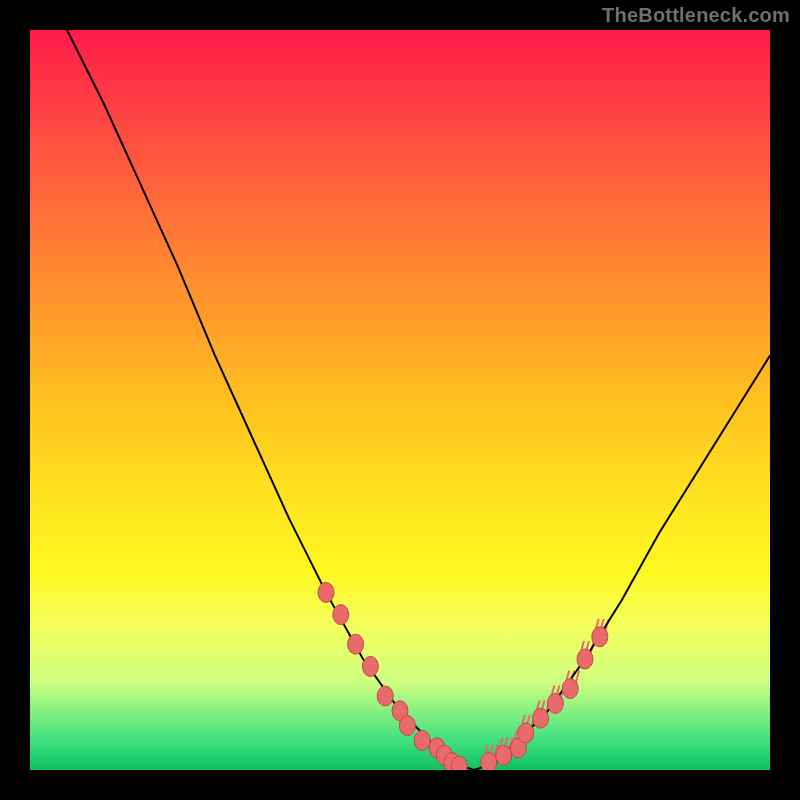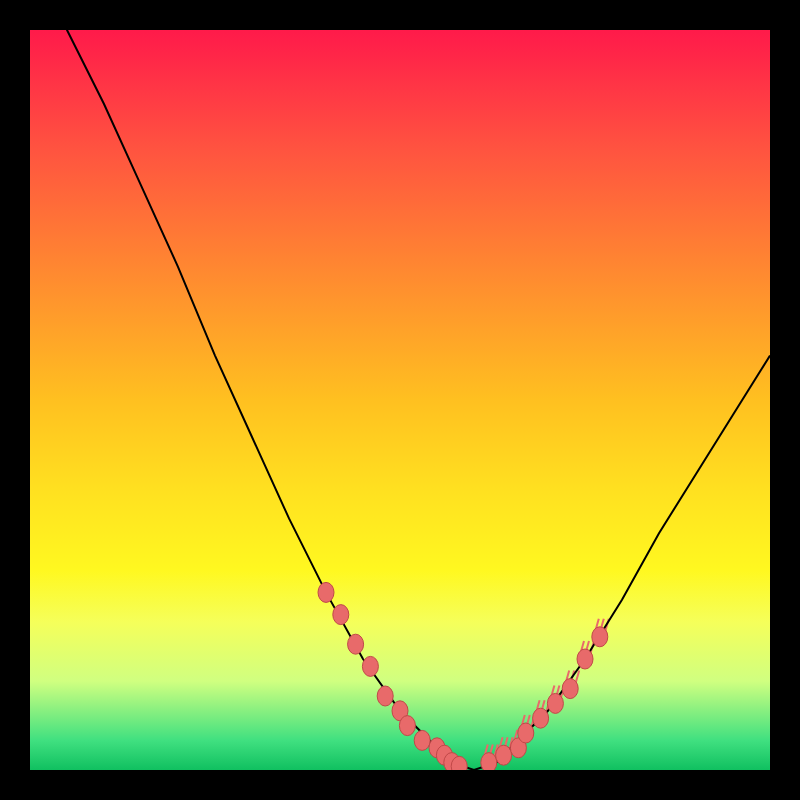--- a/index.html
+++ b/index.html
@@ -113,13 +113,14 @@
           <ellipse cx="495.8" cy="703.0" rx="8" ry="10" fill="#e86a6a" stroke="#c04848" stroke-width="1"></ellipse>
           <ellipse cx="510.6" cy="688.2" rx="8" ry="10" fill="#e86a6a" stroke="#c04848" stroke-width="1"></ellipse>
           <ellipse cx="525.4" cy="673.4" rx="8" ry="10" fill="#e86a6a" stroke="#c04848" stroke-width="1"></ellipse>
           <ellipse cx="540.2" cy="658.6" rx="8" ry="10" fill="#e86a6a" stroke="#c04848" stroke-width="1"></ellipse>
           <ellipse cx="555.0" cy="629.0" rx="8" ry="10" fill="#e86a6a" stroke="#c04848" stroke-width="1"></ellipse>
           <ellipse cx="569.8" cy="606.8" rx="8" ry="10" fill="#e86a6a" stroke="#c04848" stroke-width="1"></ellipse>
         </g>
     </svg>
   </div>
 
+  <div class="watermark">TheBottleneck.com</div>
 </div>
 
 </body></html>

